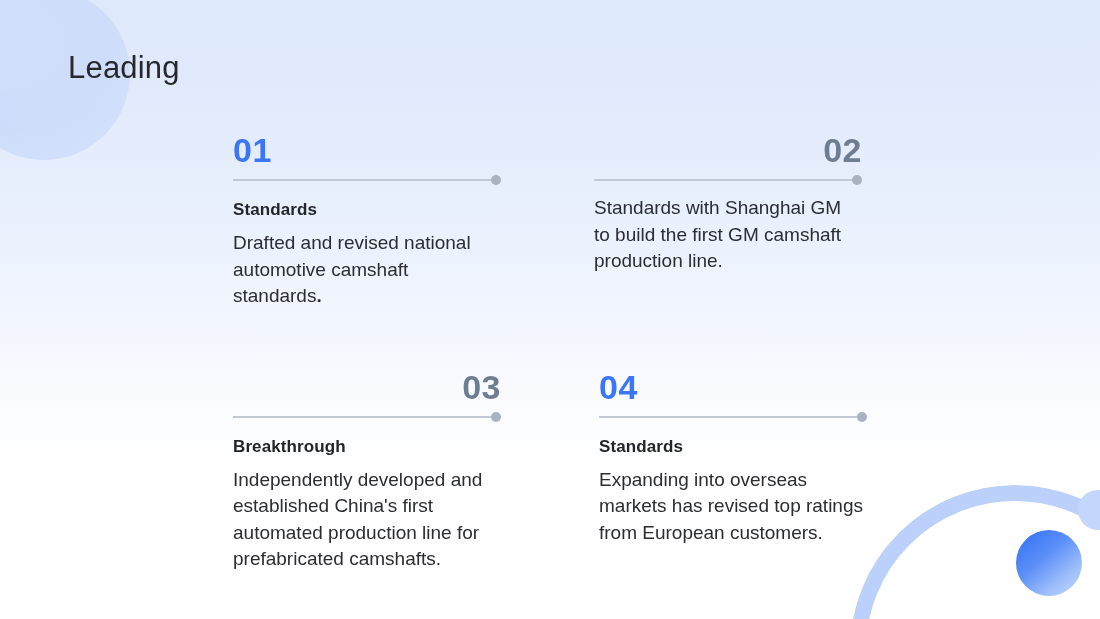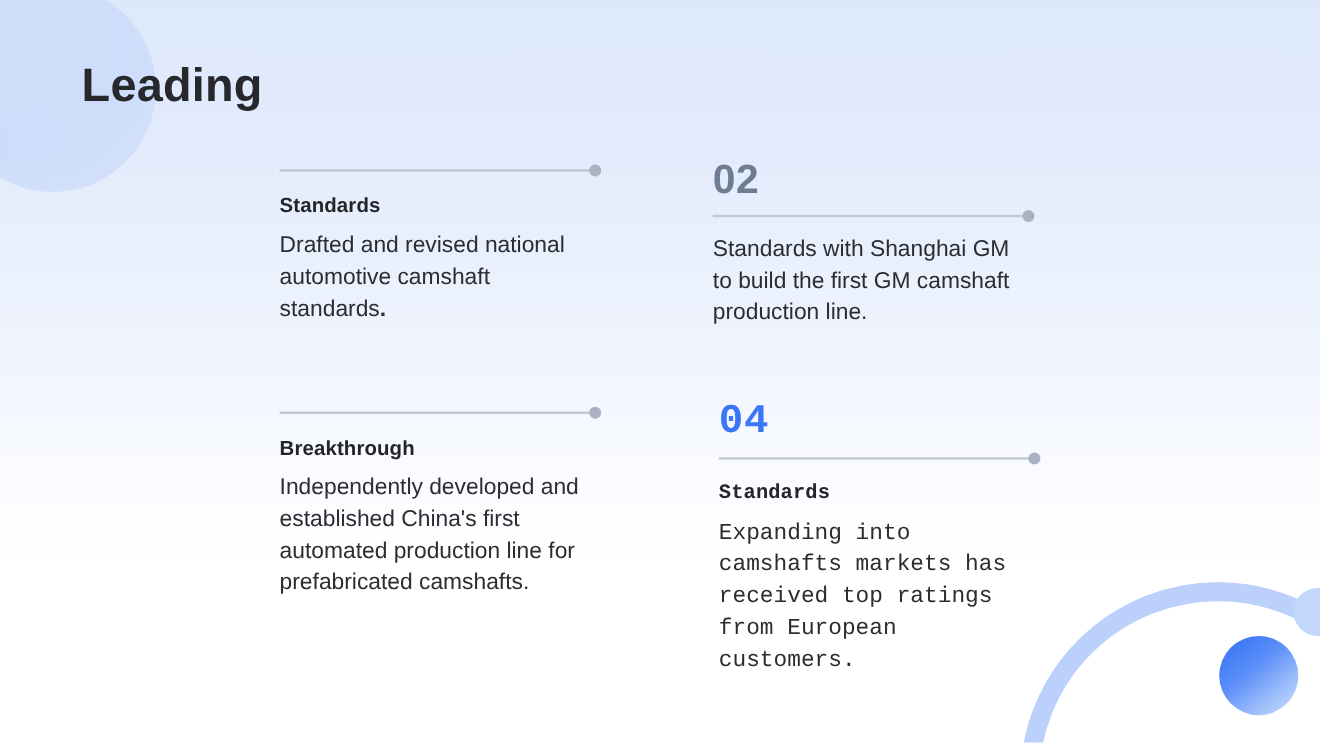--- a/index.html
+++ b/index.html
@@ -87,49 +87,49 @@
     height: 40px;
     border-radius: 50%;
     background: #c3d6fb;
   }
 
   
   .title {
     position: absolute;
     left: 68px;
     top: 50px;
-    font-size: 39px;
-    font-weight: bold;
+    font-size: 31px;
+    font-weight: normal;
     color: #26282c;
     letter-spacing: 0.2px;
   }
 
   
   .grid {
     position: absolute;
     left: 233px;
     top: 131px;
     width: 700px;
   }
   .row { display: flex; }
   .item {
     width: 268px;
     box-sizing: border-box;
   }
   .item.right { margin-left: 93px; }
-  .row-2 .item.right { margin-left: 98px; font-family: Liberation Mono, monospace; }
+  .row-2 .item.right { margin-left: 98px; }
 
   .item-num {
     font-size: 34px;
     font-weight: bold;
     line-height: 38px;
     letter-spacing: 0.5px;
   }
   .num-accent { color: #3b76f6; }
-  .num-muted  { color: #6f7d93; }
+  .num-muted  { color: #6f7d93; text-align: right; }
 
   .rule {
     position: relative;
     height: 10px;
     margin-top: 6px;
     margin-bottom: 0px;
   }
   .rule .bar {
     position: absolute;
     left: 0;
@@ -178,20 +178,21 @@
   <div class="deco deco-pill-br"></div>
   <div class="deco deco-ball-br"></div>
 
   <div class="title">Leading</div>
 
   <div class="grid">
 
     <div class="row row-1">
 
       <div class="item">
+        <div class="item-num num-accent">01</div>
         <div class="rule">
           <div class="bar"></div>
           <div class="dot"></div>
         </div>
         <div class="item-title">Standards</div>
         <div class="item-desc"><span>Drafted and revised national automotive camshaft standards</span><b>.</b></div>
       </div>
 
       <div class="item right">
         <div class="item-num num-muted">02</div>
@@ -200,34 +201,35 @@
           <div class="dot"></div>
         </div>
         <div class="item-desc">Standards with Shanghai GM to build the first GM camshaft production line.</div>
       </div>
 
     </div>
 
     <div class="row row-2">
 
       <div class="item">
+        <div class="item-num num-muted">03</div>
         <div class="rule">
           <div class="bar"></div>
           <div class="dot"></div>
         </div>
         <div class="item-title">Breakthrough</div>
         <div class="item-desc">Independently developed and established China's first automated production line for prefabricated camshafts.</div>
       </div>
 
       <div class="item right">
         <div class="item-num num-accent">04</div>
         <div class="rule">
           <div class="bar"></div>
           <div class="dot"></div>
         </div>
         <div class="item-title">Standards</div>
-        <div class="item-desc">Expanding into camshafts markets has received top ratings from European customers.</div>
+        <div class="item-desc">Expanding into overseas markets has revised top ratings from European customers.</div>
       </div>
 
     </div>
 
   </div>
 </div>
 
 </body></html>

